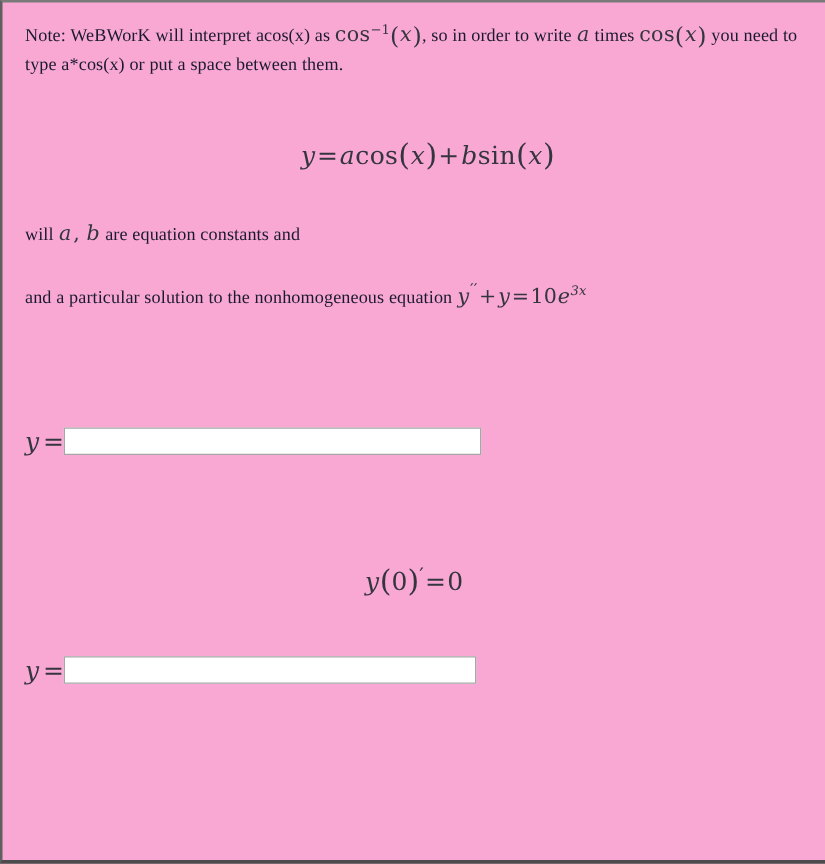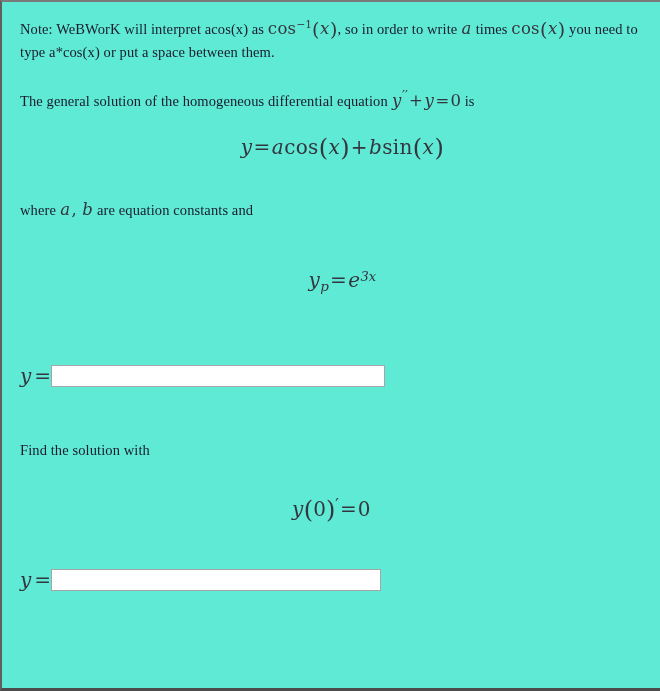--- a/index.html
+++ b/index.html
@@ -13,21 +13,21 @@
     overflow: hidden;
     font-family: "Liberation Serif", "DejaVu Serif", serif;
   }
 
   
   #problem-panel {
     position: relative;
     box-sizing: border-box;
     width: 660px;
     height: 691px;
-    background: #5eead4;
+    background: #f9a8d4;
     border-top: 2px solid #7a7a7a;
     border-left: 2px solid #5f5f5f;
     border-bottom: 3px solid #4c4c4c;
     border-right: 0;
     padding: 12px 18px 0 18px;
   }
 
   
   .para {
     color: #1a1a2e;
@@ -162,68 +162,62 @@
 <body>
 
 <div id="problem-panel">
 
   <p class="para" style="margin-bottom:0;">
     <span>Note: WeBWorK will interpret acos(x) as </span><span class="mfn">cos</span><sup class="msup-n">−1</sup><span class="paren">(</span><span class="mi">x</span><span class="paren">)</span><span>, so in order to write </span><span class="mi">a</span><span> times </span><span class="mfn">cos</span><span class="paren">(</span><span class="mi">x</span><span class="paren">)</span><span> you need to type a*cos(x) or put a space between them.</span>
   </p>
 
   <div class="sp-3"></div>
 
-  <p class="para">
-    <span>The general solution of the homogeneous differential equation </span><span class="mi">y</span><span class="prime">′′</span><span class="mo">+</span><span class="mi">y</span><span class="mo">=</span><span class="mn">0</span><span> is</span>
-  </p>
 
   <div class="sp-2"></div>
 
   <div class="display-eq">
     <span class="eq-center-shift">
       <span class="mi">y</span><span class="mo">=</span><span class="mi">a</span><span class="mfn">cos</span><span class="paren">(</span><span class="mi">x</span><span class="paren">)</span><span class="mo">+</span><span class="mi">b</span><span class="mfn">sin</span><span class="paren">(</span><span class="mi">x</span><span class="paren">)</span>
     </span>
   </div>
 
   <div class="sp-3"></div>
   <div class="sp-4"></div>
 
   <p class="para">
-    <span>where </span><span class="mi">a</span><span class="mo">,</span>
+    <span>will </span><span class="mi">a</span><span class="mo">,</span>
     <span class="mi">b</span><span> are equation constants and</span>
   </p>
 
   <div class="sp-3"></div>
 
-
-  <div class="sp-2"></div>
-
-  <div class="display-eq">
-    <span class="eq-center-shift">
-      <span class="mi">y</span><sub class="msub">p</sub><span class="mo">=</span><span class="mi">e</span><sup class="msup">3x</sup>
-    </span>
-  </div>
+  <p class="para">
+    <span>and a particular solution to the nonhomogeneous equation </span><span class="mi">y</span><span class="prime">′′</span><span class="mo">+</span><span class="mi">y</span><span class="mo">=</span><span class="mn">10</span><span class="mi">e</span><sup class="msup">3x</sup>
+  </p>
+
+  <div class="sp-2"></div>
+
 
   <div class="sp-3"></div>
   <div class="sp-2"></div>
 
 
   <div class="sp-3"></div>
 
   <div class="answer-row">
     <span class="lhs"><span class="yvar">y</span><span class="eqsign">=</span></span>
     <input class="ans wide1" type="text" value="" placeholder="" style="">
   </div>
 
   <div class="sp-3"></div>
 
 
   <div class="sp-3"></div>
 
-  <p class="para">Find the solution with</p>
 
   <div class="sp-2"></div>
 
 
   <div class="display-eq" style="margin-top:13px;">
     <span class="mi">y</span><span class="paren">(</span><span class="mn">0</span><span class="paren">)</span><span class="prime">′</span><span class="mo">=</span><span class="mn">0</span>
   </div>
 
   <div class="sp-3"></div>
   <div class="sp-2"></div>

